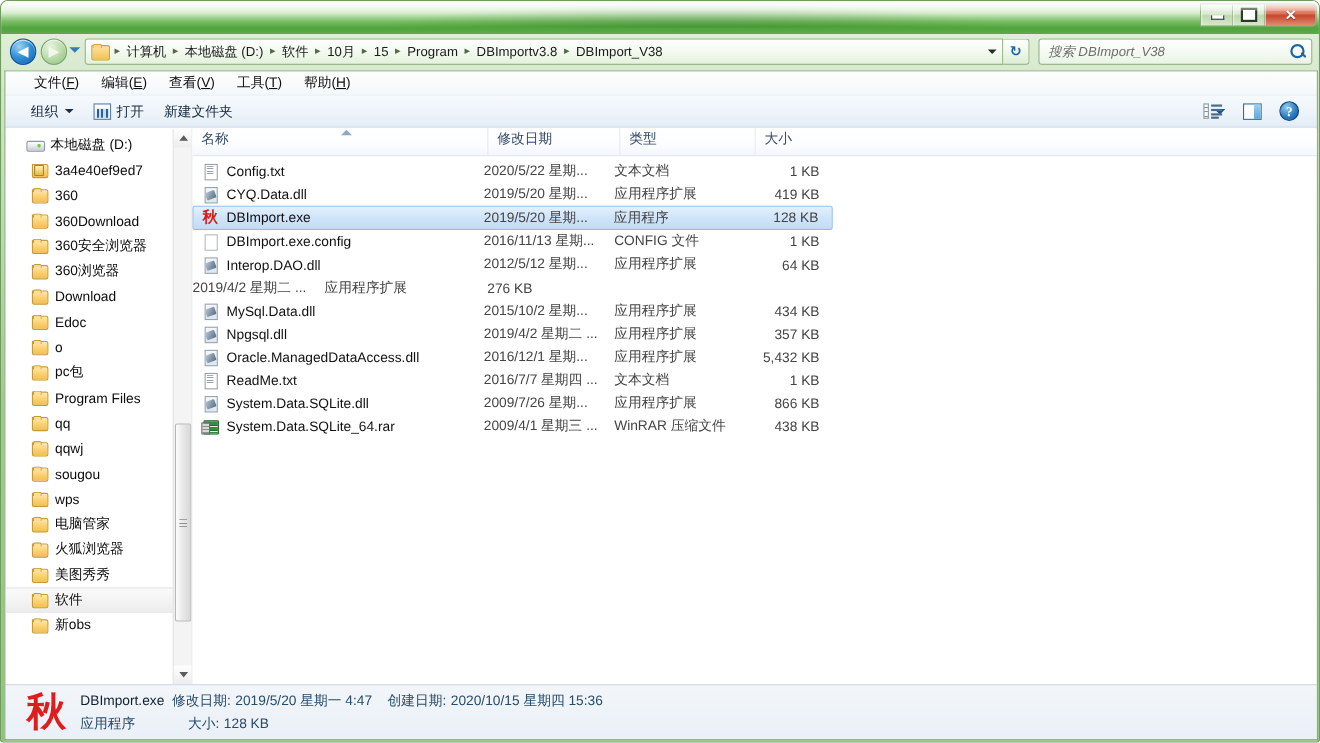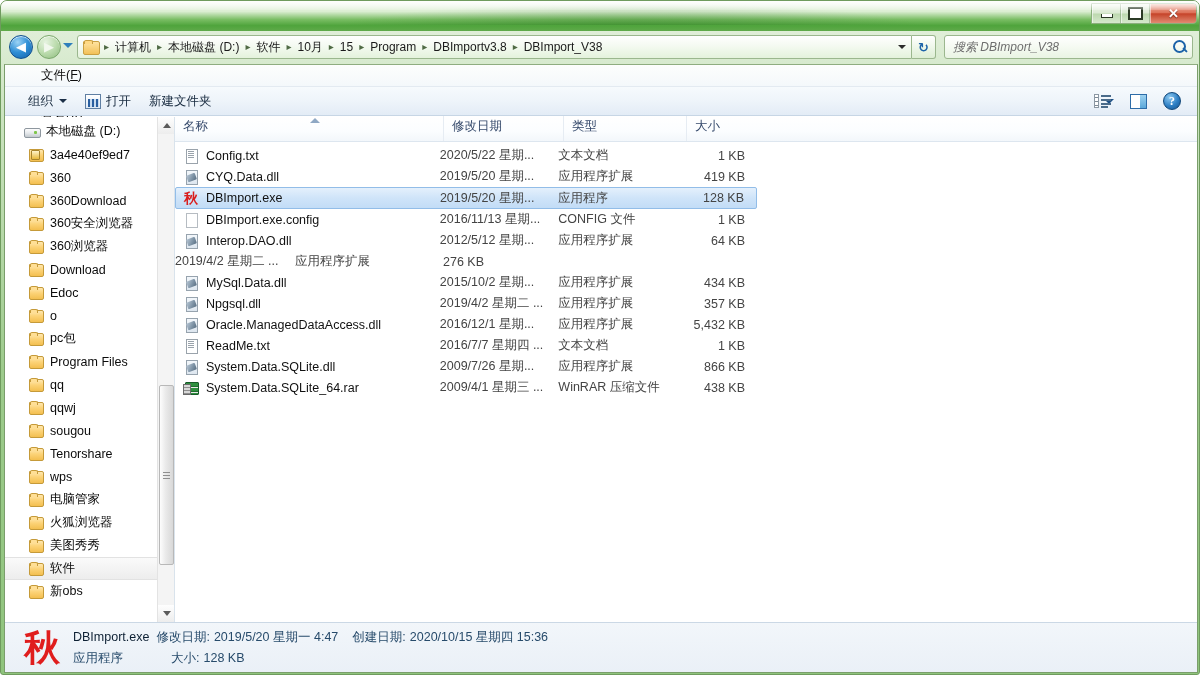--- a/index.html
+++ b/index.html
@@ -153,21 +153,21 @@
 
   
   .client {
     position: absolute; left: 3px; top: 63px; width: 1194px; height: 609px;
     background: #fff; border: 1px solid #7a9e6b; border-top: 1px solid #8fad80;
     overflow: hidden;
   }
   .menubar {
     height: 22px; background: linear-gradient(180deg,#fdfefd,#f4f8fb);
     border-bottom: 1px solid #e3eaf1;
-    display: flex; align-items: flex-start; padding-left: 26px; flex-direction: column;
+    display: flex; align-items: flex-end; padding-left: 16px;
   }
   .menu-item { font-size: 12.5px; color: #0d0d0d; padding: 2px 10px; white-space:nowrap; }
   .menu-item u { text-decoration: underline; }
 
   .toolbar {
     height: 29px;
     background: linear-gradient(180deg,#f6fafd 0%, #eef4fa 50%, #e3ecf6 100%);
     border-bottom: 1px solid #c7d6e5;
     display: flex; align-items: center; padding-left: 14px; position: relative;
   }
@@ -513,24 +513,20 @@
             <div class="tree-row">
               <span class="ic ic-folder"></span>
               <span>qqwj</span>
             </div>
             <div class="tree-row">
               <span class="ic ic-folder"></span>
               <span>sougou</span>
             </div>
             <div class="tree-row">
               <span class="ic ic-folder"></span>
-              <span>Tenorshare</span>
-            </div>
-            <div class="tree-row">
-              <span class="ic ic-folder"></span>
               <span>wps</span>
             </div>
             <div class="tree-row">
               <span class="ic ic-folder"></span>
               <span>电脑管家</span>
             </div>
             <div class="tree-row">
               <span class="ic ic-folder"></span>
               <span>火狐浏览器</span>
             </div>

